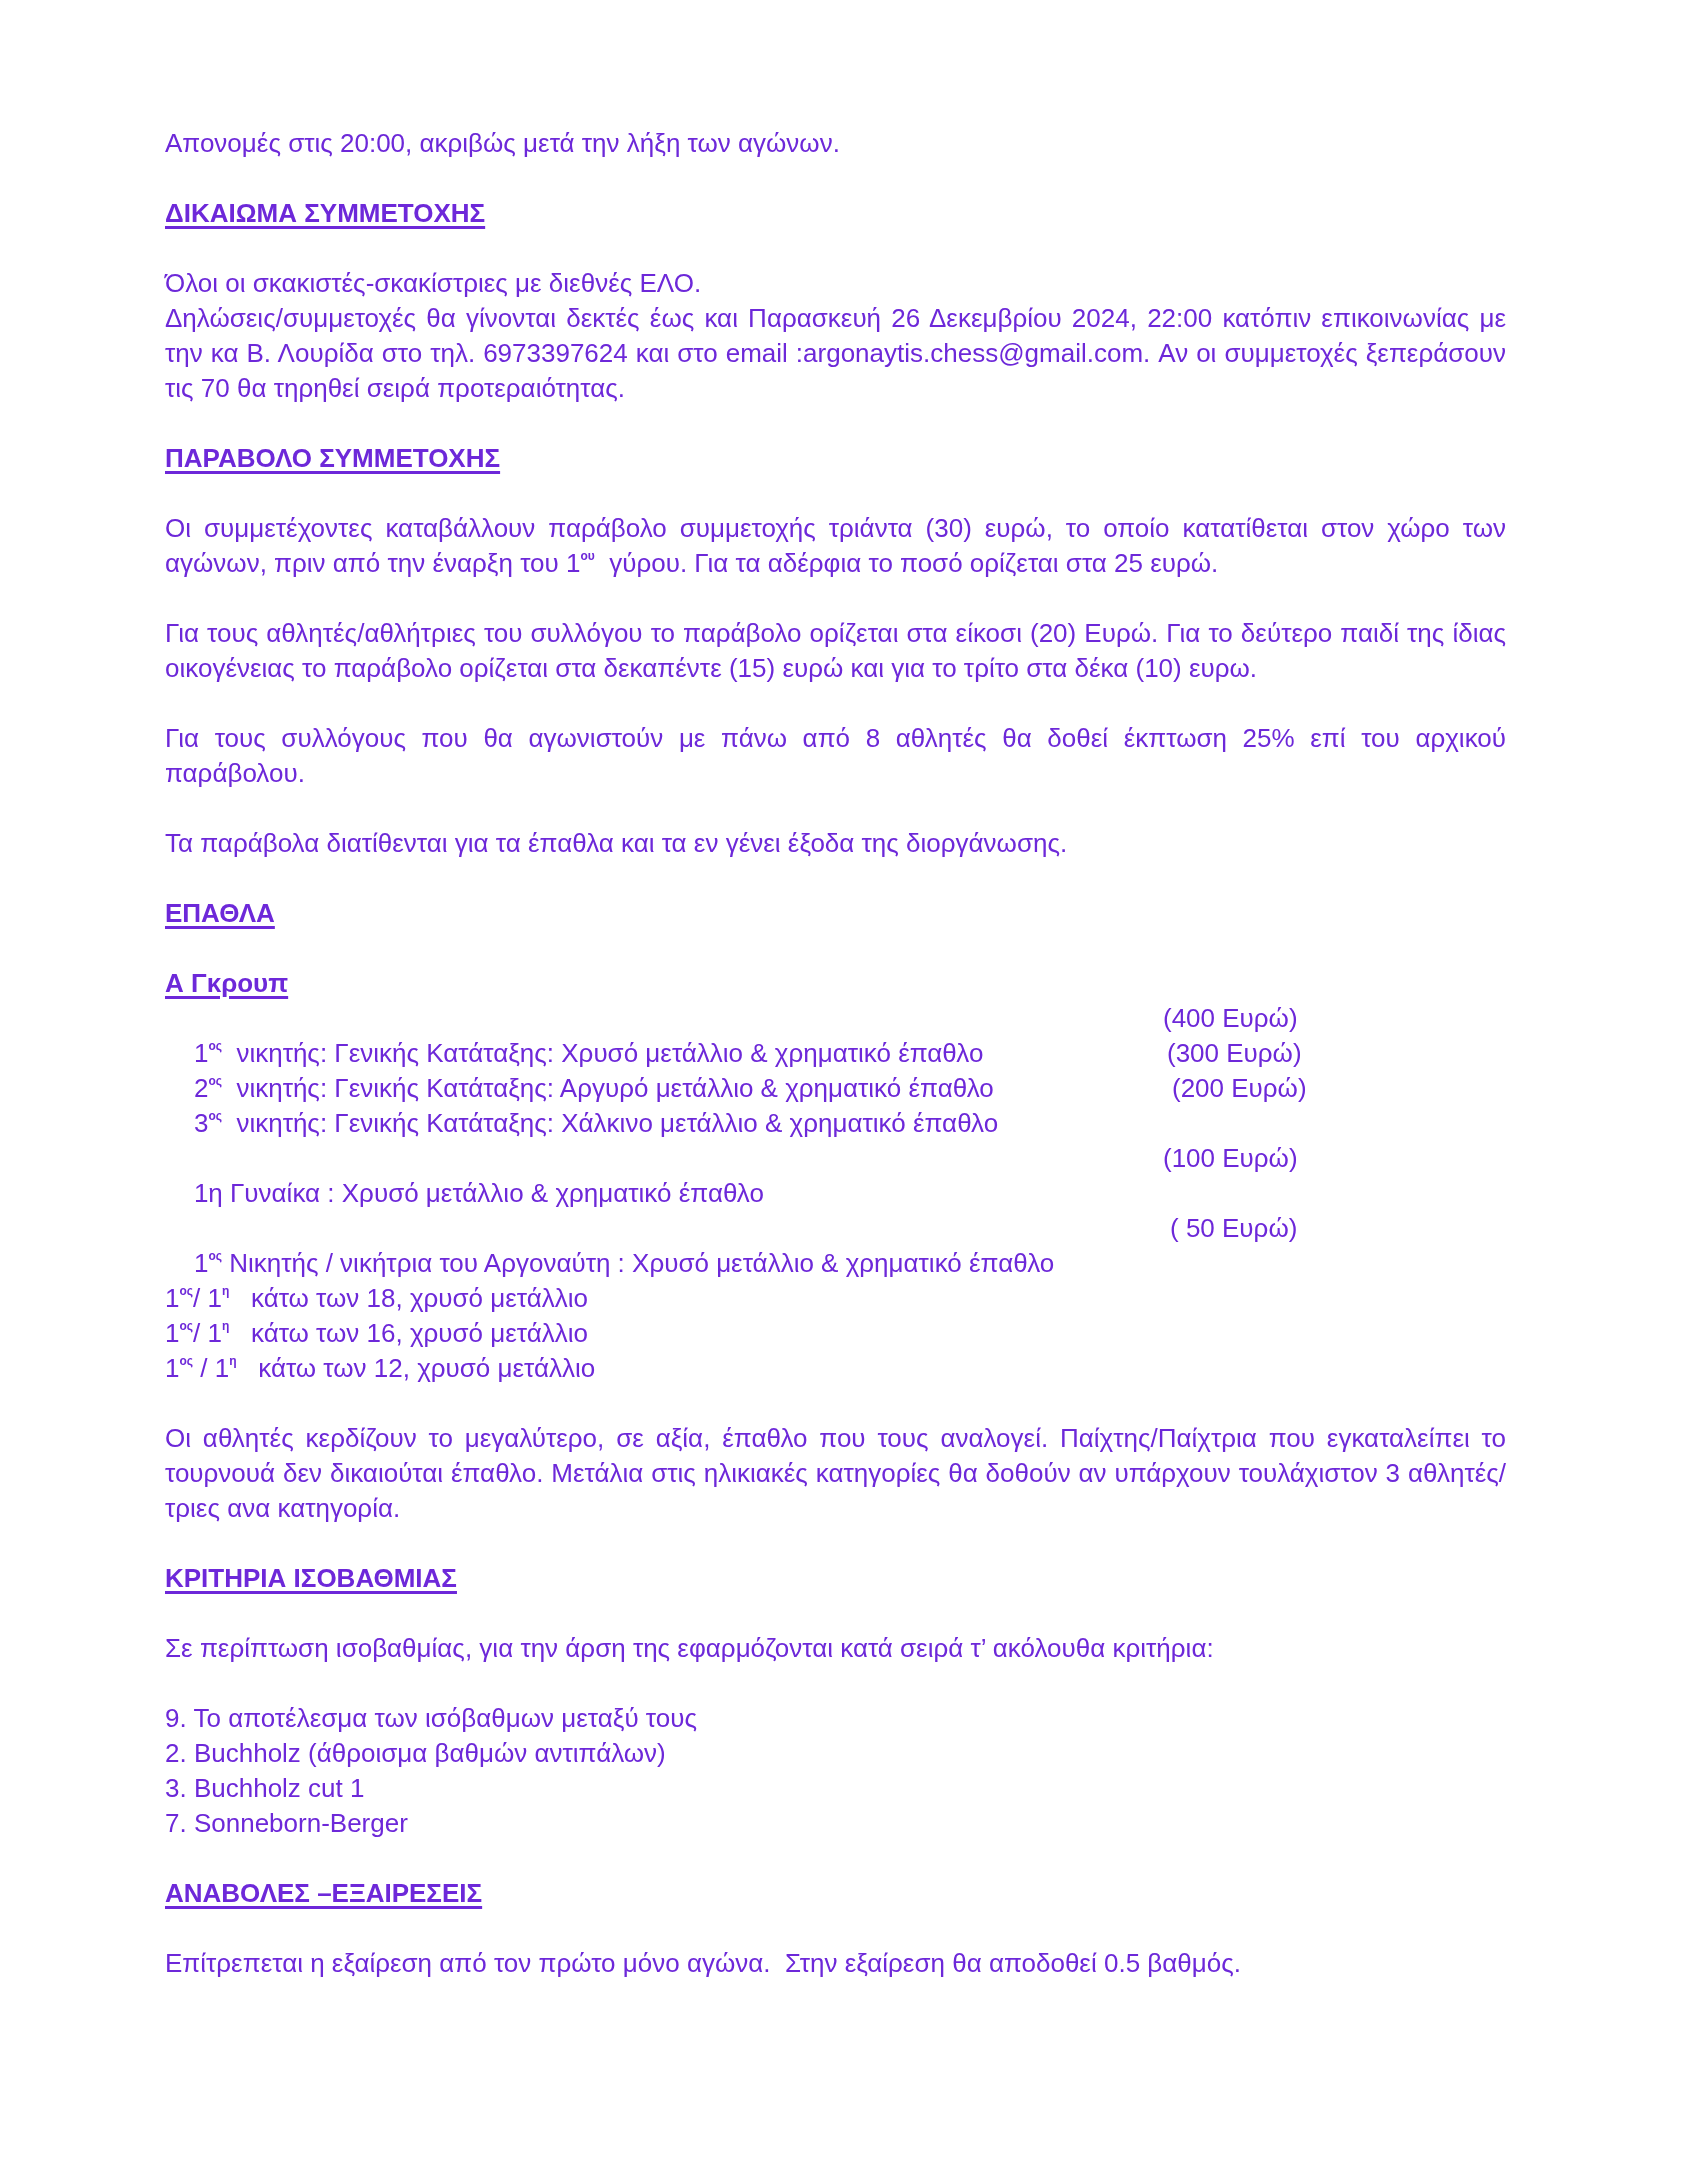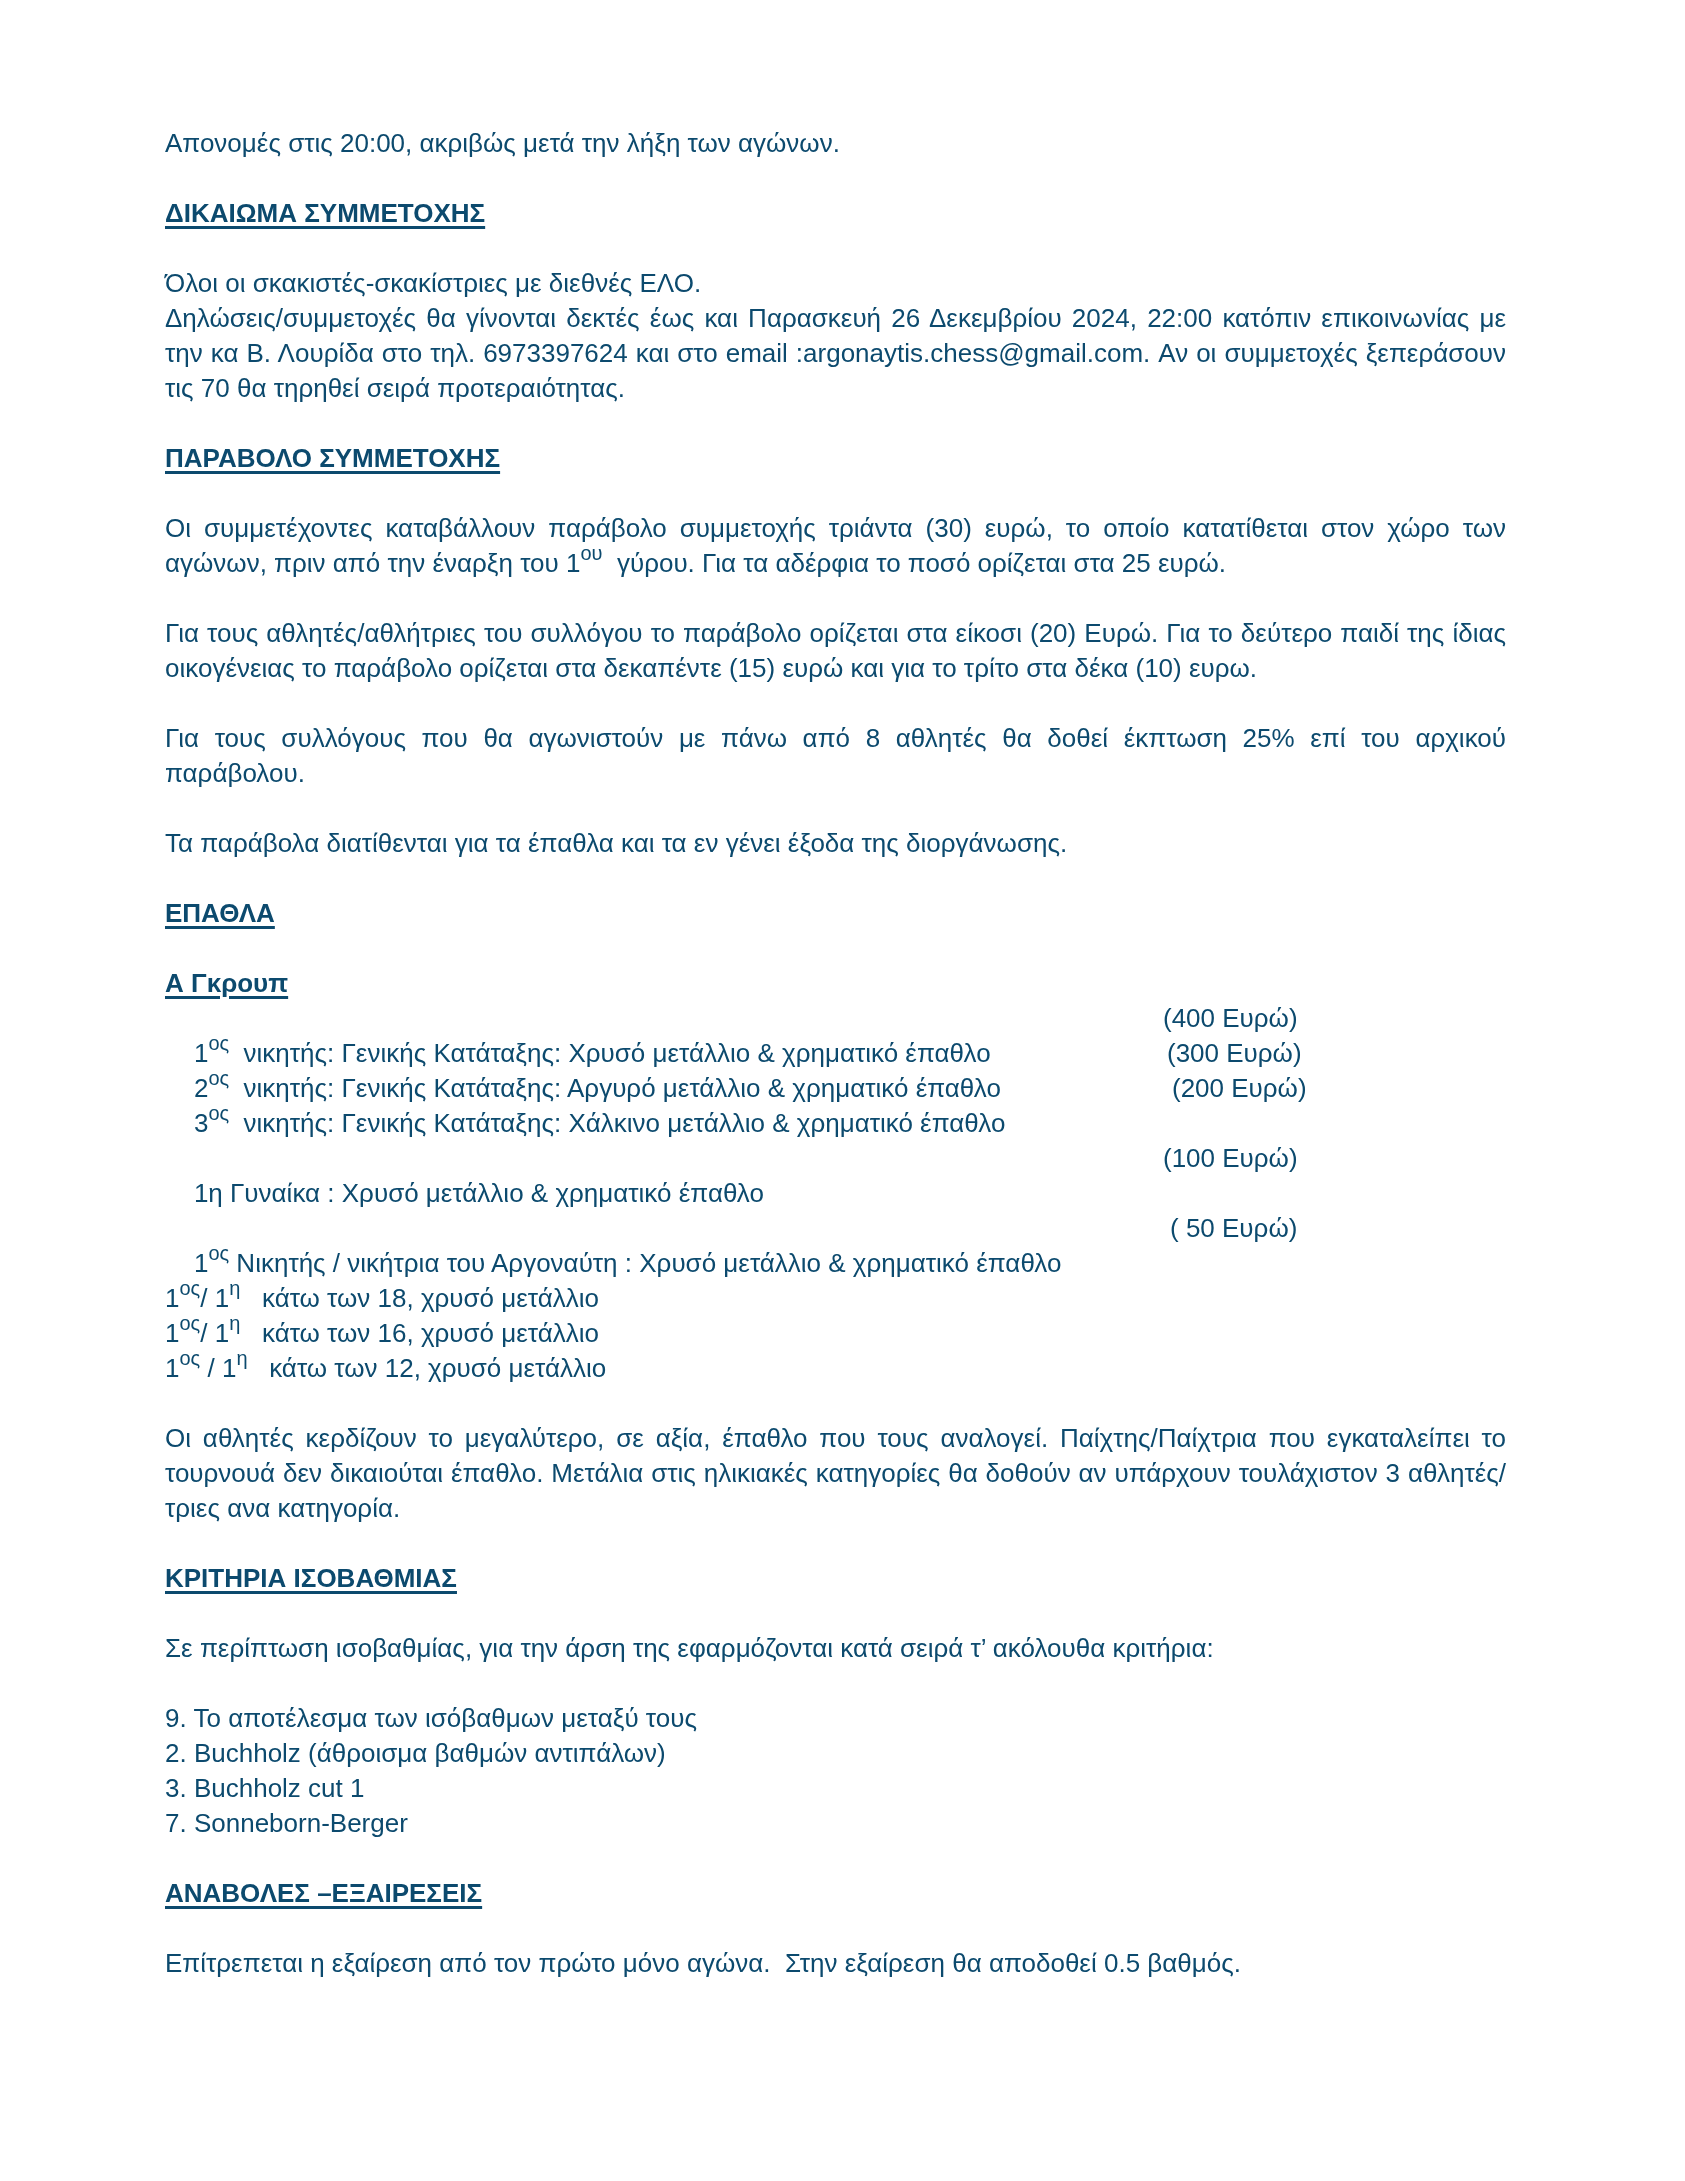--- a/index.html
+++ b/index.html
@@ -1,26 +1,26 @@
 <!DOCTYPE html>
 <html style="font-size:14px"><head>
 <meta charset="utf-8">
 <style>
   html, body { margin: 0; padding: 0; background: #ffffff; }
   body { width: 1685px; height: 2181px; position: relative; overflow: hidden; }
   .page {
     position: absolute; left: 165px; top: 126px; width: 1341px;
     font-family: "Liberation Sans", sans-serif; font-size: 26px;
-    line-height: 35px; color: #0c4a6e;
+    line-height: 35px; color: #6d28d9;
   }
   .line { display: block; white-space: pre; height: 35px; }
   .blank { height: 35px; }
   .just { text-align: justify; text-align-last: left; white-space: normal; }
   .heading { font-weight: bold; text-decoration: underline; text-decoration-thickness: 2.6px; text-underline-offset: 3.5px; }
-  sup { font-size: 20px; line-height: 0; position: relative; top: -2.6px; vertical-align: super; }
+  sup { font-size: 12px; line-height: 0; position: relative; top: -2.6px; vertical-align: super; font-weight: bold; }
   .row { display: block; position: relative; height: 35px; white-space: pre; }
   .amt { position: absolute; top: 0; white-space: pre; }
 </style>
 </head>
 <body>
 
 <div class="page">
 
   <div class="line">Απονομές στις 20:00, ακριβώς μετά την λήξη των αγώνων.</div>
   <div class="blank"></div>

